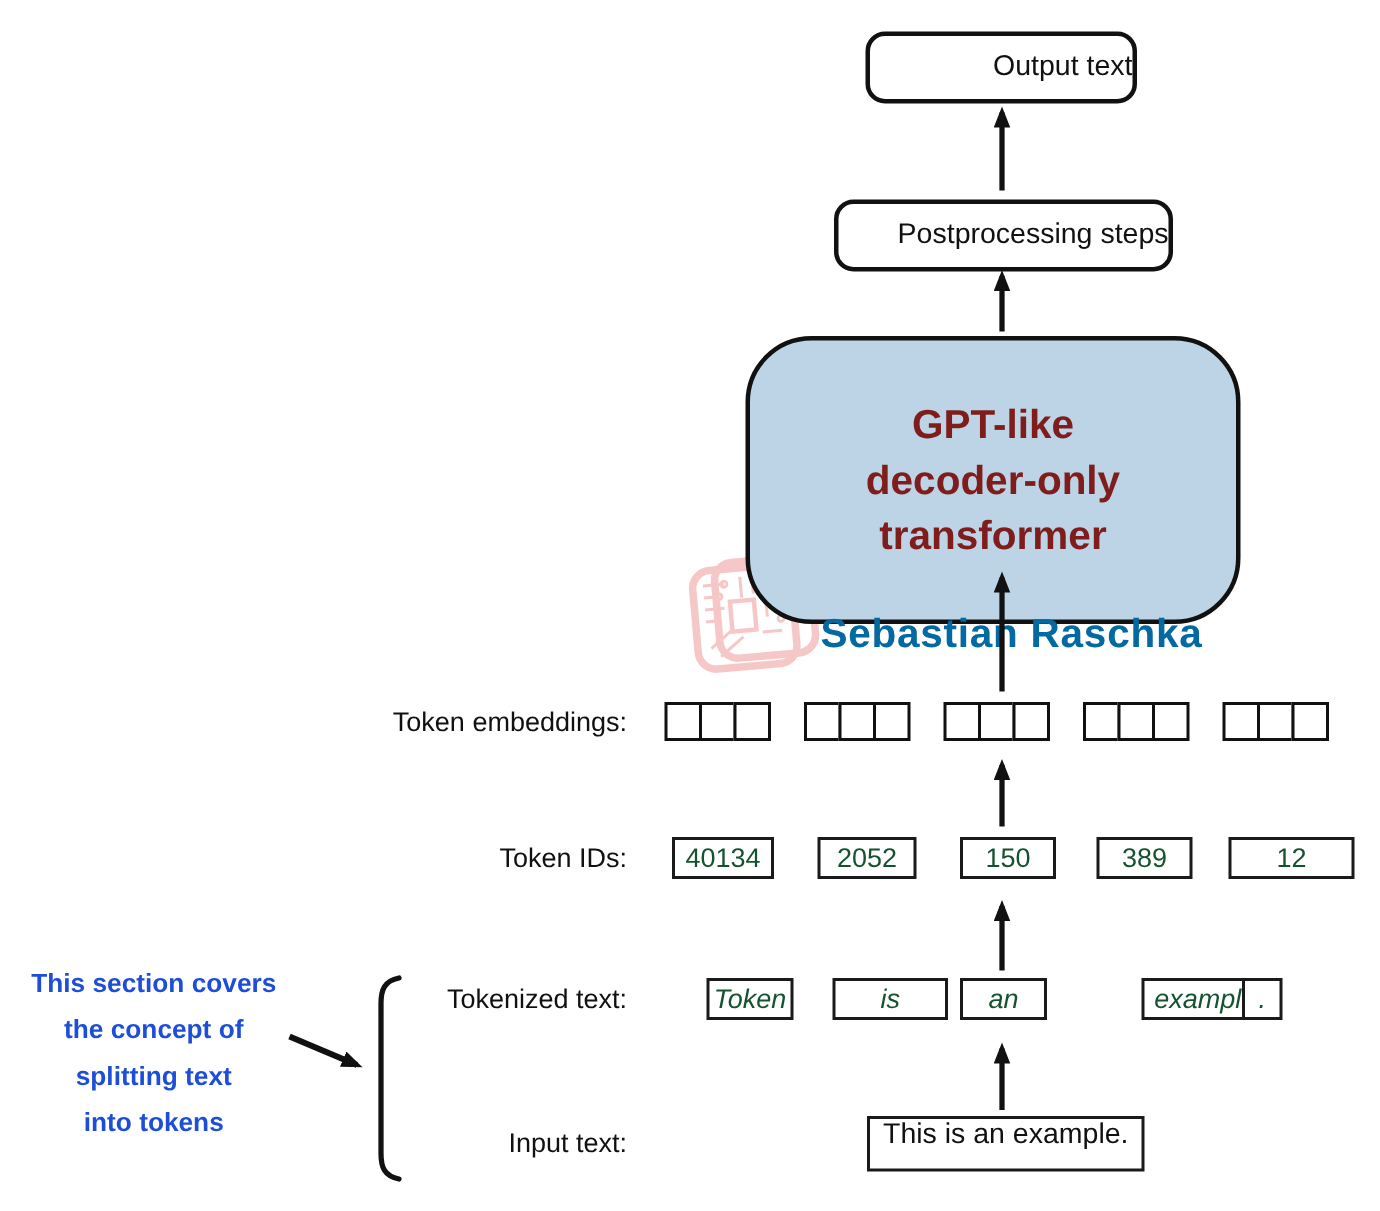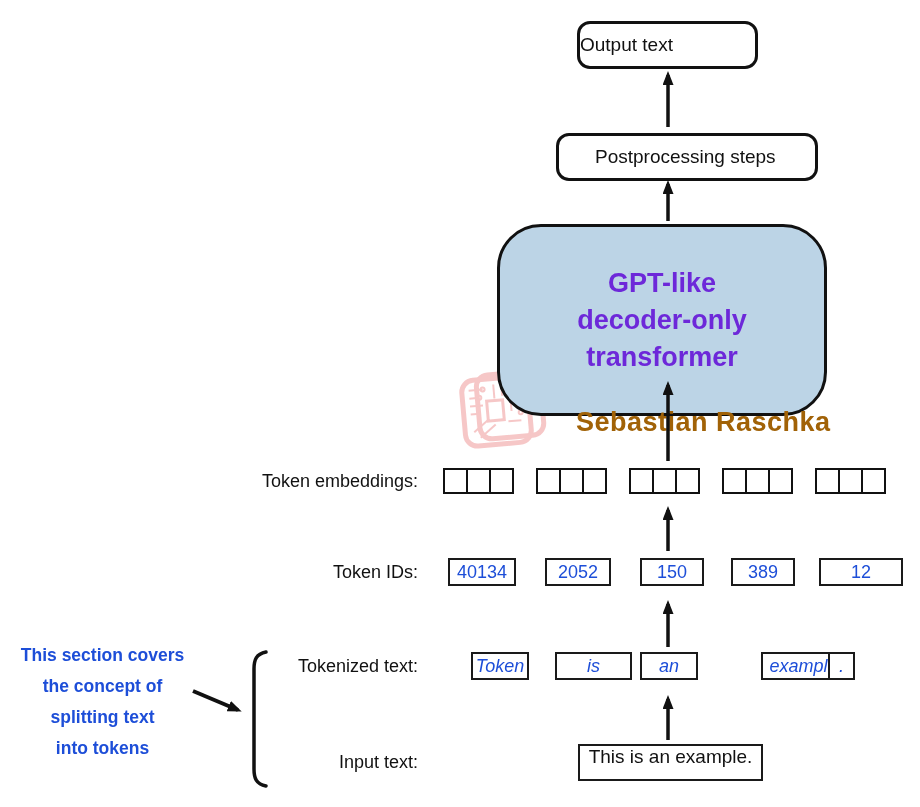--- a/index.html
+++ b/index.html
@@ -5,38 +5,38 @@
   html,body { margin:0; padding:0; background:#ffffff; font-family:"Liberation Sans", sans-serif; }
   .canvas { position:relative; width:920px; height:807px; background:#ffffff; overflow:hidden; }
 
   svg.layer { position:absolute; left:0; top:0; width:920px; height:807px; pointer-events:none; }
   .layer-back { z-index:1; }
   .layer-front { z-index:5; }
 
   .stage-box {
     position:absolute; z-index:3;
     background:#ffffff; border:3px solid #111111; border-radius:13px;
-    display:flex; align-items:center; justify-content:flex-start;
+    display:flex; align-items:center; justify-content:flex-end;
     font-size:19px; color:#111111;
   }
   .box-output        { left:577px; top:21px;  width:175px; height:42px; }
-  .box-postprocess   { left:556px; top:133px; width:220px; height:42px;padding-left:36px; }
+  .box-postprocess   { left:556px; top:133px; width:220px; height:42px; }
 
   .box-transformer {
     position:absolute; z-index:3;
     left:497px; top:224px; width:324px; height:186px;
     background:#bcd4e6; border:3px solid #111111; border-radius:44px;
     display:flex; align-items:center; justify-content:center;
     font-size:27px; font-weight:700; line-height:37px;
-    text-align:center; white-space:pre-line; color:#6d28d9;
+    text-align:center; white-space:pre-line; color:#7f1d1d;
   }
 
   .watermark-text {
     position:absolute; z-index:4; left:547px; top:407px;
-    font-size:27px; font-weight:700; color:#a16207; letter-spacing:0.5px;margin-left:29px;
+    font-size:27px; font-weight:700; color:#0369a1; letter-spacing:0.5px;
   }
 
   .row-label {
     position:absolute; z-index:3; left:150px; width:268px;
     text-align:right; font-size:18px; color:#111111; line-height:20px;
   }
   .lbl-embeddings { top:471px; }
   .lbl-tokenids   { top:562px; }
   .lbl-tokens     { top:656px; }
   .lbl-input      { top:752px; }
@@ -44,21 +44,21 @@
   .sqgroup { position:absolute; z-index:3; top:468px; display:flex; }
   .sq {
     width:25px; height:26px; box-sizing:border-box;
     border:2px solid #111111; background:#ffffff; margin-right:-2px;
   }
 
   .idbox, .tokbox {
     position:absolute; z-index:3; box-sizing:border-box;
     background:#ffffff; border:2px solid #1a1a1a;
     display:flex; align-items:center; justify-content:center;
-    font-size:18px; color:#1d4ed8;
+    font-size:18px; color:#14532d;
   }
   .idbox  { top:558px; height:28px; }
   .tokbox { top:652px; height:28px; font-style:italic; }
 
   .inputbox {
     position:absolute; z-index:3; left:578px; top:744px; width:185px; height:37px;
     box-sizing:border-box; background:#ffffff; border:2px solid #1a1a1a;
     display:flex; justify-content:center;
     font-size:19px; color:#111111;
   }

